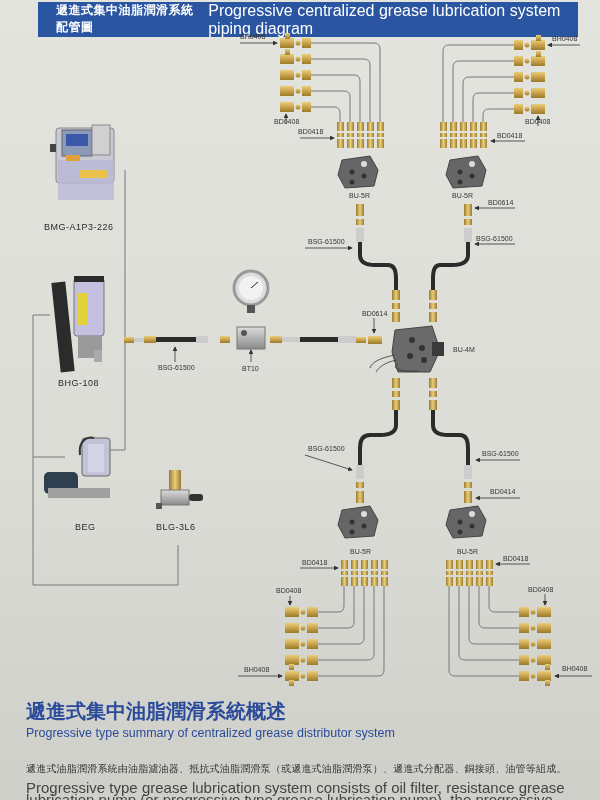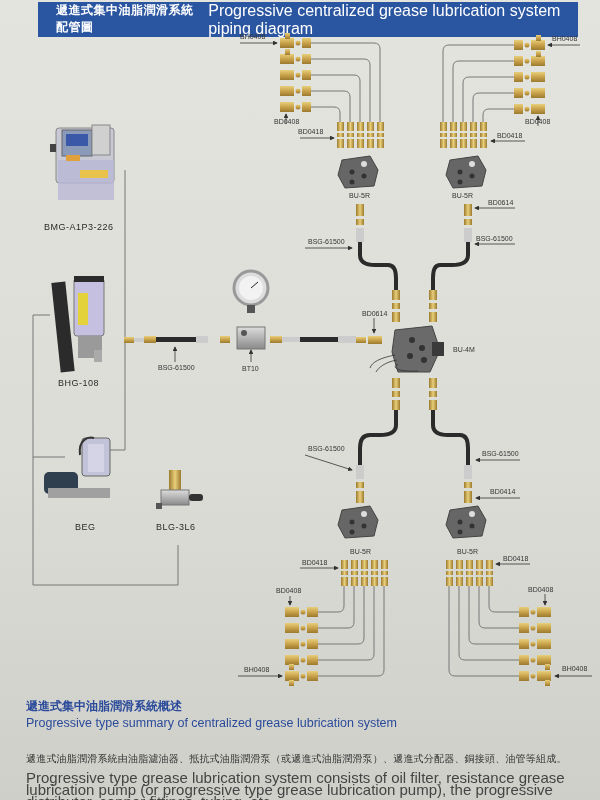--- a/index.html
+++ b/index.html
@@ -5,21 +5,21 @@
   html,body{margin:0;padding:0;}
   body{width:600px;height:800px;overflow:hidden;background:#dcdcd6;font-family:"Liberation Sans",sans-serif;position:relative;}
   .page{position:absolute;left:0;top:0;width:600px;height:800px;background:linear-gradient(180deg,#e4e4df 0%,#dcdcd7 60%,#cfcfca 100%);}
   .header{position:absolute;left:38px;top:2px;width:540px;height:35px;background:#2a55a0;display:flex;align-items:flex-start;}
   .header .zh{color:#fff;font-weight:bold;font-size:12px;margin-left:18px;letter-spacing:0.5px;}
   .header .en{color:#fff;font-size:16px;margin-left:12px;}
   svg.diagram{position:absolute;left:0;top:0;}
   .lbl{font-family:"Liberation Sans",sans-serif;font-size:7px;fill:#333;}
   .plbl{font-family:"Liberation Sans",sans-serif;font-size:9px;fill:#2a2a2a;letter-spacing:0.5px;}
   .summary{position:absolute;left:26px;top:698px;width:570px;}
-  .summary .t-zh{font-size:12px;font-weight:bold;color:#2a4a9a;}
+  .summary .t-zh{font-size:20px;font-weight:bold;color:#2a4a9a;}
   .summary .t-en{font-size:12.5px;color:#2a4a9a;margin-top:1px;}
   .summary .b-zh{font-size:10px;color:#333;margin-top:22px;letter-spacing:0.2px;}
   .summary .b-en{font-size:15px;color:#444;margin-top:6px;line-height:12px;}
 </style>
 </head>
 <body>
 
 <div class="page">
 
   <div class="header">
@@ -421,17 +421,17 @@
       </g>
       <line x1="545" y1="594" x2="545" y2="605" stroke="#333" stroke-width="0.8" marker-end="url(#arr)"></line>
       <text class="lbl" x="528" y="592">BD0408</text>
       <line x1="592" y1="676" x2="555" y2="676" stroke="#333" stroke-width="0.8" marker-end="url(#arr)"></line>
       <text class="lbl" x="562" y="671">BH0408</text>
     </g>
   </svg>
 
   <div class="summary">
     <div class="t-zh">遞進式集中油脂潤滑系統概述</div>
-    <div class="t-en">Progressive type summary of centralized grease lubrication system</div>
+    <div class="t-en">Progressive type summary of centralized grease distributor system</div>
     <div class="b-zh">遞進式油脂潤滑系統由油脂濾油器、抵抗式油脂潤滑泵（或遞進式油脂潤滑泵）、遞進式分配器、銅接頭、油管等組成。</div>
     <div class="b-en">Progressive type grease lubrication system consists of oil filter, resistance grease lubrication pump (or progressive type grease lubrication pump), the progressive distributor, copper fittings, tubing, etc.</div>
   </div>
 </div>
 
 </body></html>

